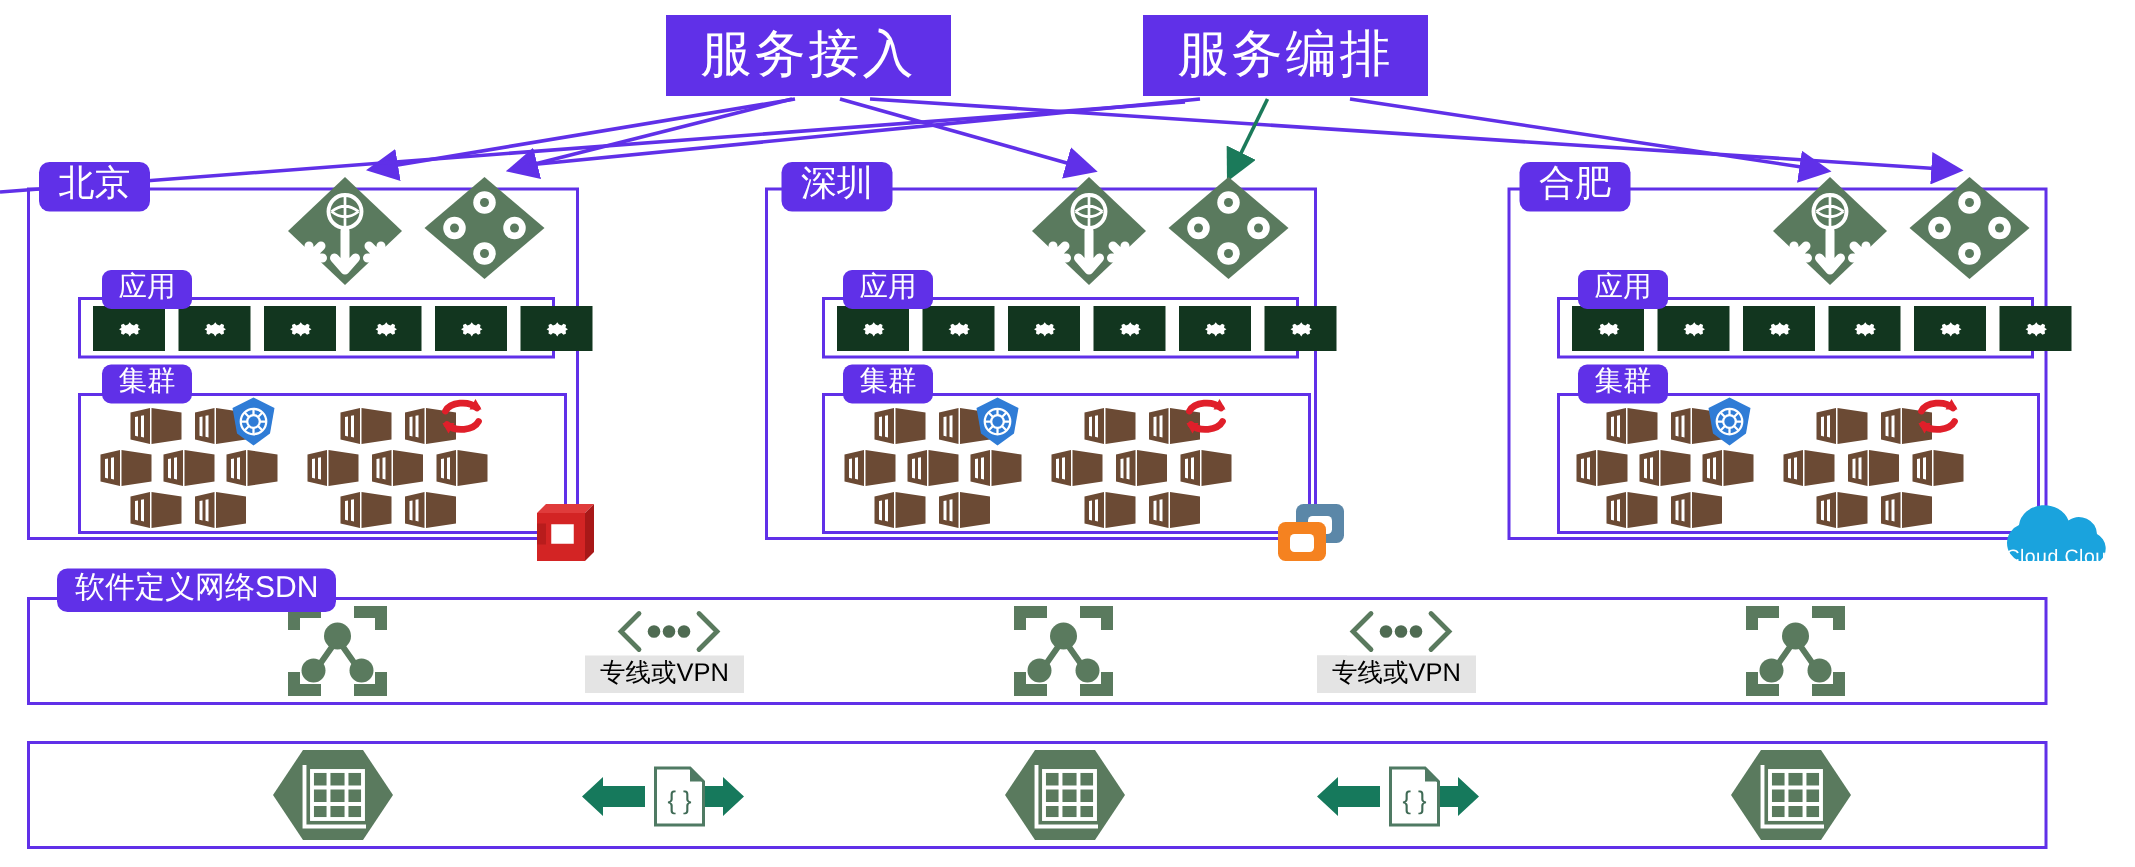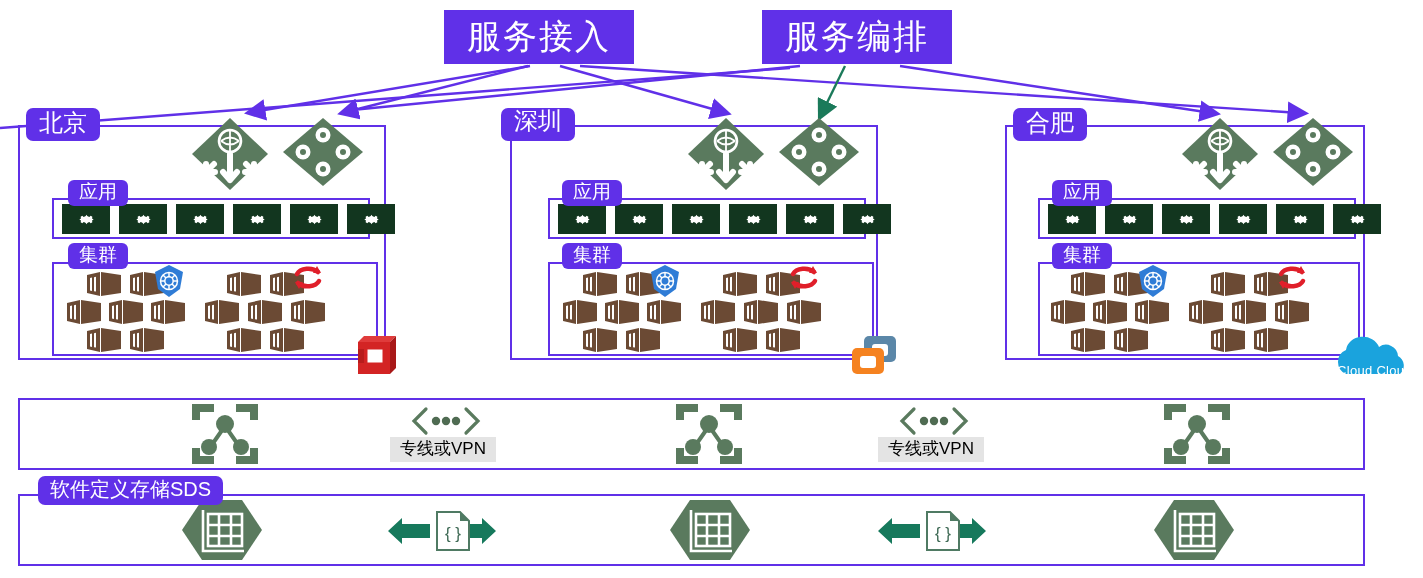--- a/index.html
+++ b/index.html
@@ -310,21 +310,21 @@
       <path d="M6 8 L38 8 L44 2 L12 2 Z" fill="#e03b3b"></path>
       <path d="M38 8 L44 2 L44 34 L38 40 Z" fill="#a81818"></path>
       <rect x="6" y="8" width="32" height="32" fill="#d32424"></rect>
       <rect x="15" y="15" width="16" height="14" fill="#ffffff"></rect>
       <rect x="15" y="15" width="16" height="14" fill="none" stroke="#d32424" stroke-width="1"></rect>
       <rect x="6" y="15" width="6" height="14" fill="#b81c1c"></rect>
     </svg>
   </div>
 
   <div class="region" style="left:510px; top:125px; width:368px; height:235px;"></div>
-  <div class="tag tag-region" style="left:501px; top:108px;font-family:Liberation Mono, monospace;">深圳</div>
+  <div class="tag tag-region" style="left:521px; top:108px;">深圳</div>
 
   <div class="diamond" style="left:686px; top:116px;">
     <svg width="80" height="76" viewBox="0 0 80 76">
       <path d="M40 2 L78 38 L40 74 L2 38 Z" fill="#5a7a5e"></path>
       <circle cx="40" cy="25" r="11" fill="none" stroke="#fff" stroke-width="2.6"></circle>
       <path d="M31 25 Q40 18 49 25 M31 25 Q40 32 49 25 M40 14 L40 36" stroke="#fff" stroke-width="1.8" fill="none"></path>
       <path d="M40 38 L40 64 M40 64 L33 56 M40 64 L47 56" stroke="#fff" stroke-width="6" fill="none" stroke-linecap="round"></path>
       <path d="M24 48 L16 56 M16 56 L16 48 M16 56 L25 56" stroke="#fff" stroke-width="6" fill="none" stroke-linecap="round"></path>
       <path d="M56 48 L64 56 M64 56 L64 48 M64 56 L55 56" stroke="#fff" stroke-width="6" fill="none" stroke-linecap="round"></path>
     </svg>
@@ -710,20 +710,21 @@
     </div>
   </div>
   <div class="badge" style="left:1322px; top:336px;">
     <svg width="101" height="42" viewBox="0 0 101 42">
       <path fill="#1aa3dd" d="M24 38 A13 13 0 0 1 24 14 A17 15 0 0 1 57 11 A12 12 0 0 1 76 20 A11 11 0 0 1 78 38 Z"></path>
     </svg>
   </div>
   <div class="pc-label" style="left:1337px; top:363px;">Cloud Cloud</div>
 
   <div class="band" style="left:18px; top:398px; width:1347px; height:72px;"></div>
+  <div class="tag tag-band" style="left:38px; top:379px;">软件定义网络SDN</div>
 
   <div class="band-icon" style="left:186px; top:402px;">
     <svg width="78" height="64" viewBox="0 0 78 64">
       <g fill="#5a7a5e">
         <rect x="6" y="2" width="22" height="8"></rect>
           <rect x="6" y="2" width="8" height="16"></rect>
         <rect x="50" y="2" width="22" height="8"></rect>
           <rect x="64" y="2" width="8" height="16"></rect>
         <rect x="6" y="54" width="22" height="8"></rect>
           <rect x="6" y="46" width="8" height="16"></rect>
@@ -810,21 +811,20 @@
           <circle cx="26" cy="16" r="4.2"></circle>
           <circle cx="36" cy="16" r="4.2"></circle>
           <circle cx="46" cy="16" r="4.2"></circle>
         </g>
     </svg>
   </div>
   <div class="link-label" style="left:878px; top:437px;"></div>
   <div class="link-label" style="left:878px; top:437px;">专线或VPN</div>
 
   <div class="band" style="left:18px; top:494px; width:1347px; height:72px;"></div>
-  <div class="tag tag-band" style="left:38px; top:476px;">软件定义存储SDS</div>
 
   <div class="band-icon" style="left:180px; top:498px;">
     <svg width="84" height="64" viewBox="0 0 84 64">
       <path d="M22 2 L62 2 L82 32 L62 62 L22 62 L2 32 Z" fill="#5a7a5e"></path>
       <g stroke="#ffffff" stroke-width="2.6" fill="none">
         <rect x="28" y="16" width="34" height="32"></rect>
         <path d="M39 16 L39 48 M51 16 L51 48 M28 27 L62 27 M28 38 L62 38"></path>
         <path d="M23 12 L23 53 L64 53"></path>
       </g>
     </svg>

